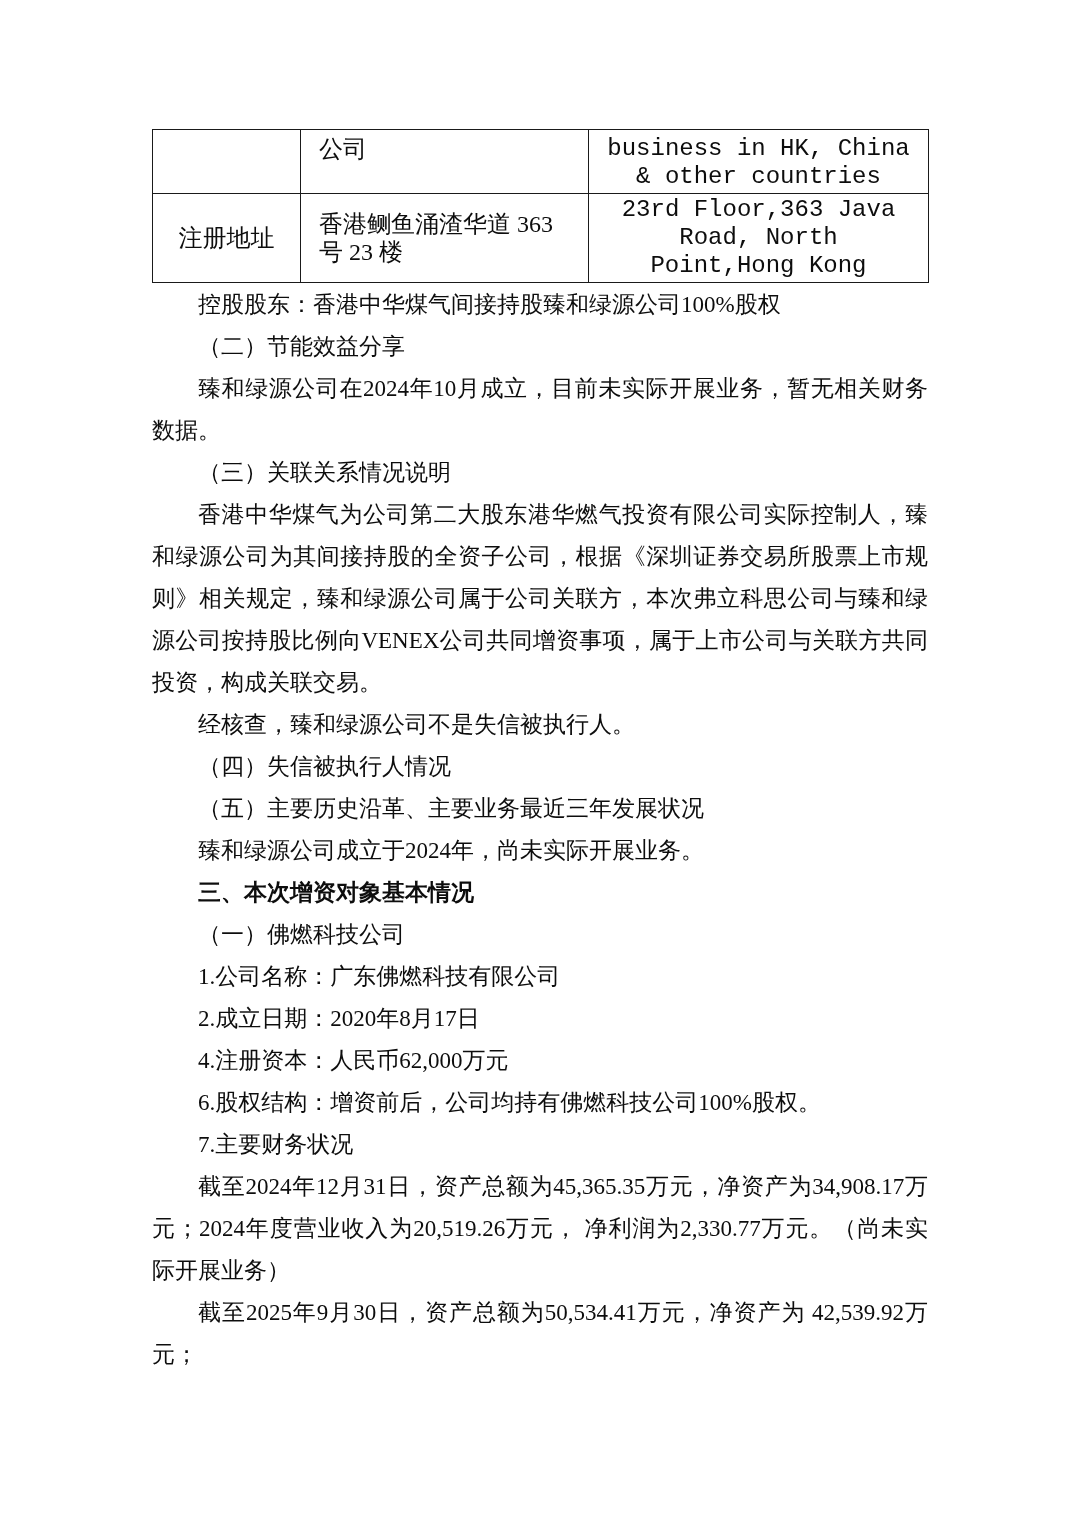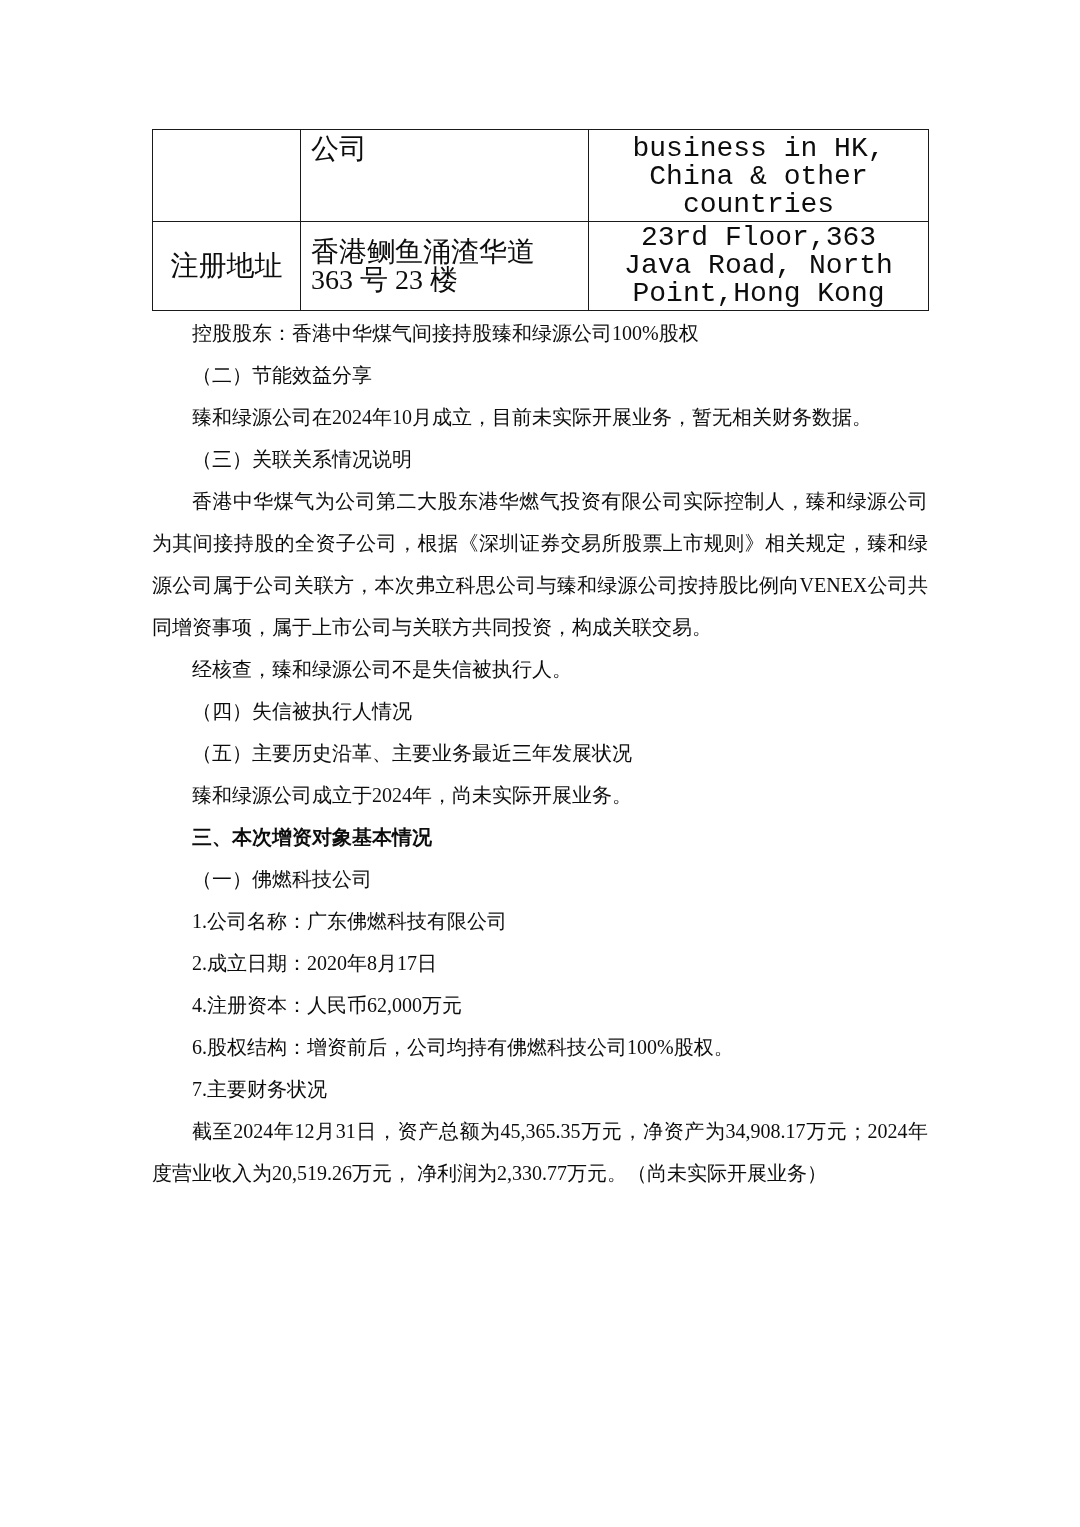--- a/index.html
+++ b/index.html
@@ -22,44 +22,44 @@
     box-sizing: content-box;
   }
   
   table.info-table {
     border-collapse: collapse;
     table-layout: fixed;
     width: 776px;
   }
   table.info-table td {
     border: 1px solid #1a1a1a;
-    font-size: 28px;
+    font-size: 24px;
     line-height: 28px;
-    padding: 2px 10px;
+    padding: 2px 18px;
     overflow: hidden;
     word-break: break-word;
   }
   tr.row-top td { height: 55px; vertical-align: top; padding-top: 5px; }
   tr.row-mid td { height: 50px; vertical-align: middle; }
   td.cell-label  { text-align: center; }
   td.cell-cn     { text-align: left; }
   td.cell-en {
     text-align: center;
     font-family: "Liberation Mono", "DejaVu Sans Mono", monospace;
     font-size: 17px;
     line-height: 28px;
     padding-left: 4px;
     padding-right: 4px;
     margin-top: 48px;
   }
   
   .body-text { margin-top: 1px; }
   p.para {
     margin: 0;
-    font-size: 20px;
+    font-size: 23px;
     line-height: 42px;
     text-align: justify;
     text-indent: 2em;
     word-break: break-all;
   }
   p.para.bold { font-weight: bold; }
 </style>
 </head>
 <body>
 
@@ -96,15 +96,16 @@
     <p class="para">（五）主要历史沿革、主要业务最近三年发展状况</p>
     <p class="para">臻和绿源公司成立于2024年，尚未实际开展业务。</p>
     <p class="para bold">三、本次增资对象基本情况</p>
     <p class="para">（一）佛燃科技公司</p>
     <p class="para">1.公司名称：广东佛燃科技有限公司</p>
     <p class="para">2.成立日期：2020年8月17日</p>
     <p class="para">4.注册资本：人民币62,000万元</p>
     <p class="para">6.股权结构：增资前后，公司均持有佛燃科技公司100%股权。</p>
     <p class="para">7.主要财务状况</p>
     <p class="para">截至2024年12月31日，资产总额为45,365.35万元，净资产为34,908.17万元；2024年度营业收入为20,519.26万元， 净利润为2,330.77万元。（尚未实际开展业务）</p>
+    <p class="para">截至2025年9月30日，资产总额为50,534.41万元，净资产为 42,539.92万元；</p>
   </div>
 
 </div>
 
 </body></html>

